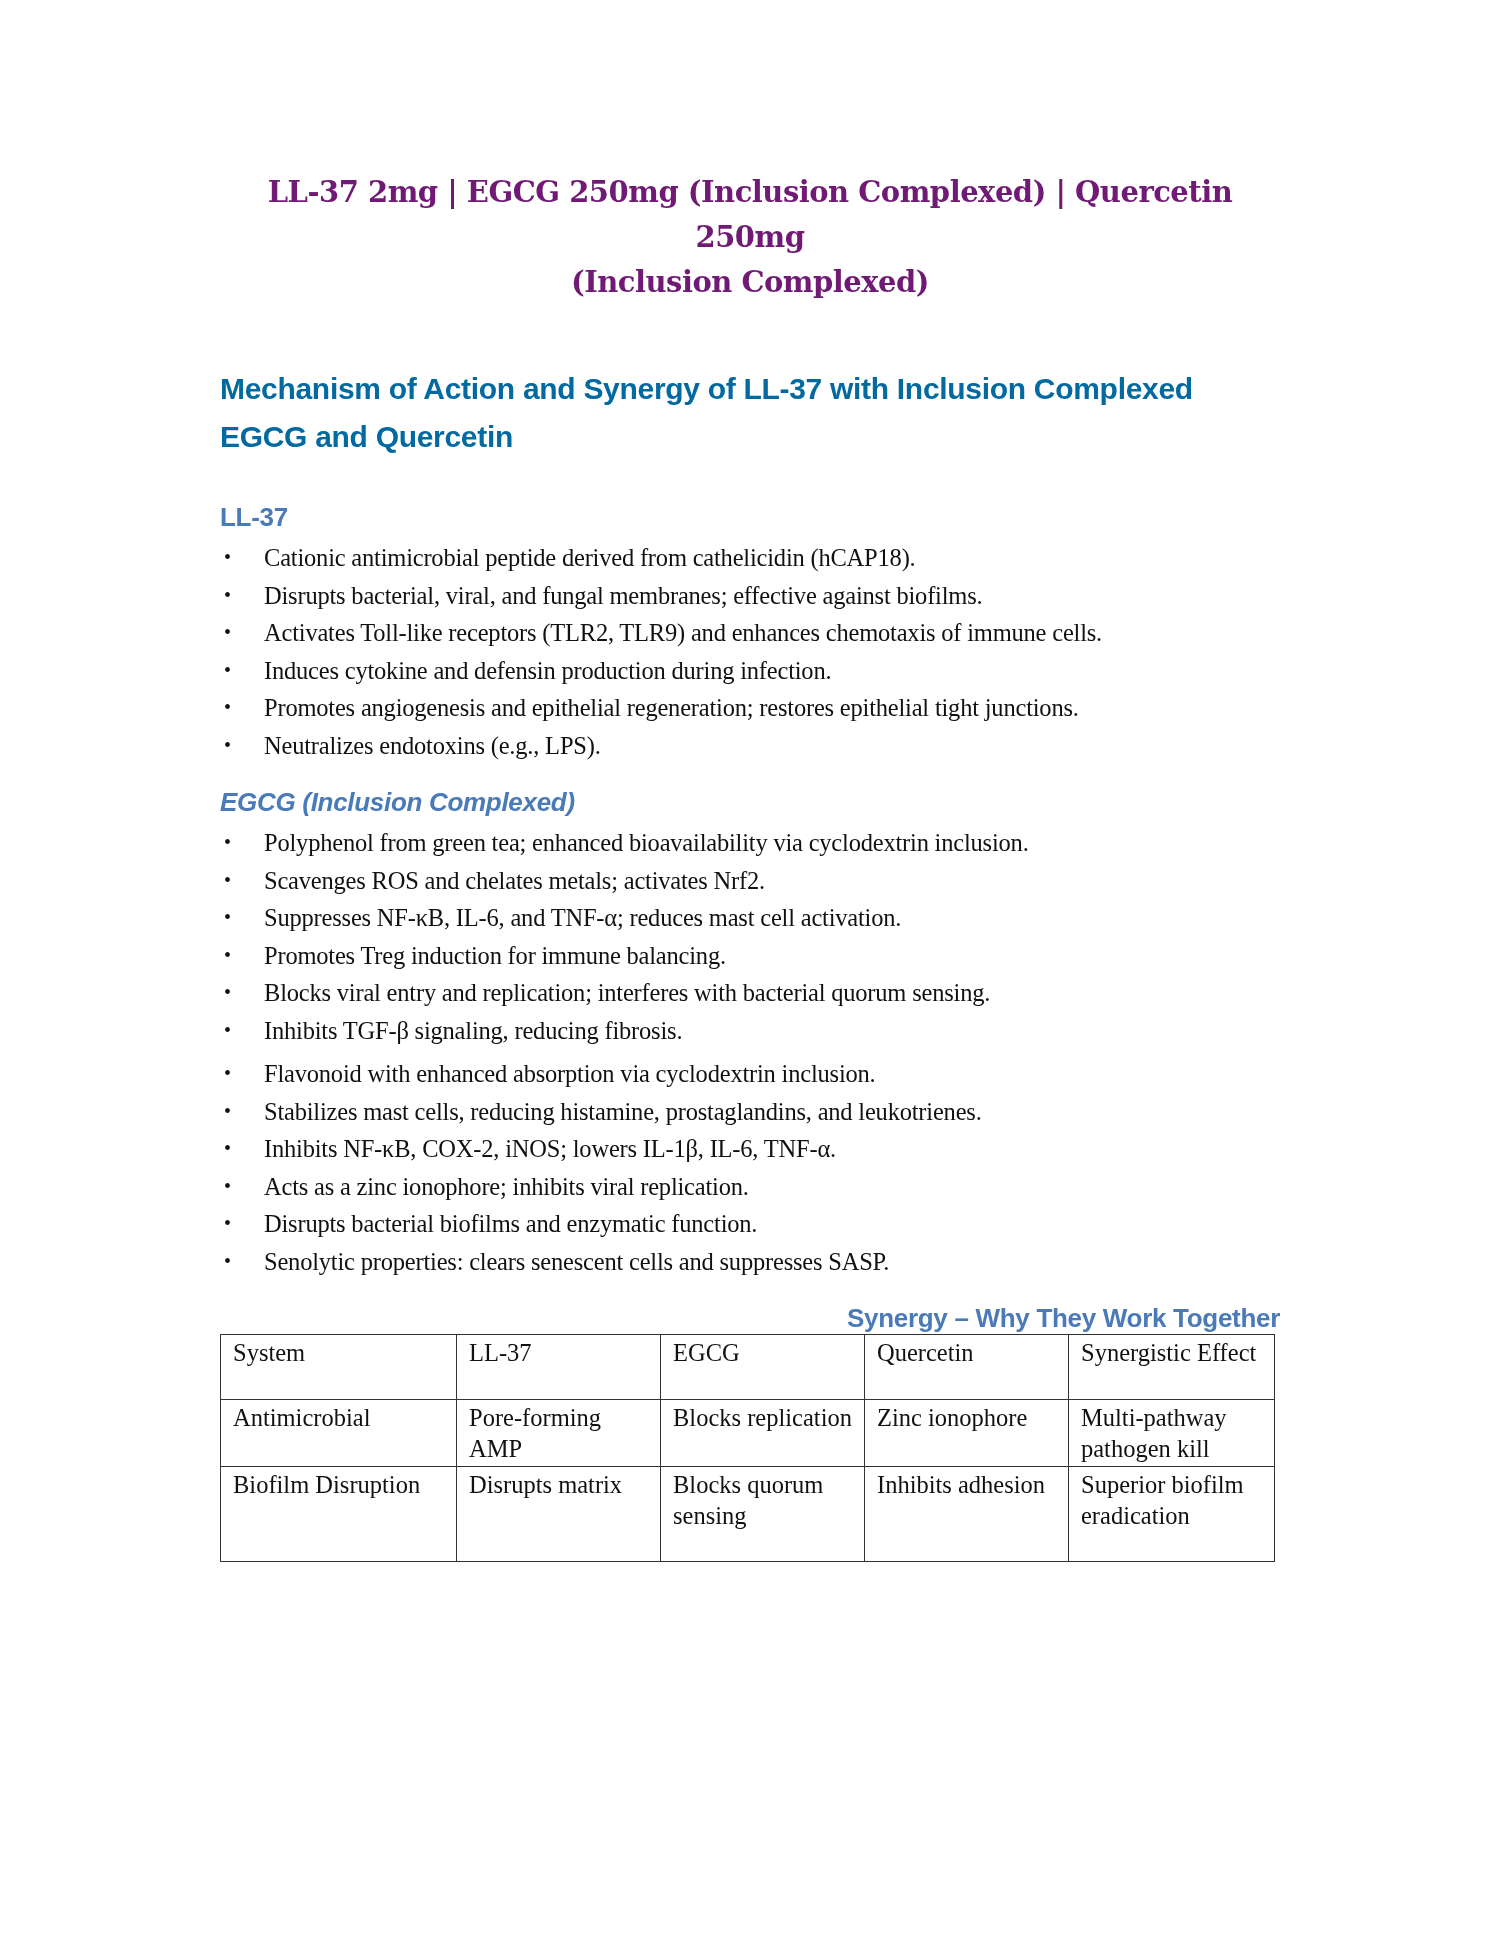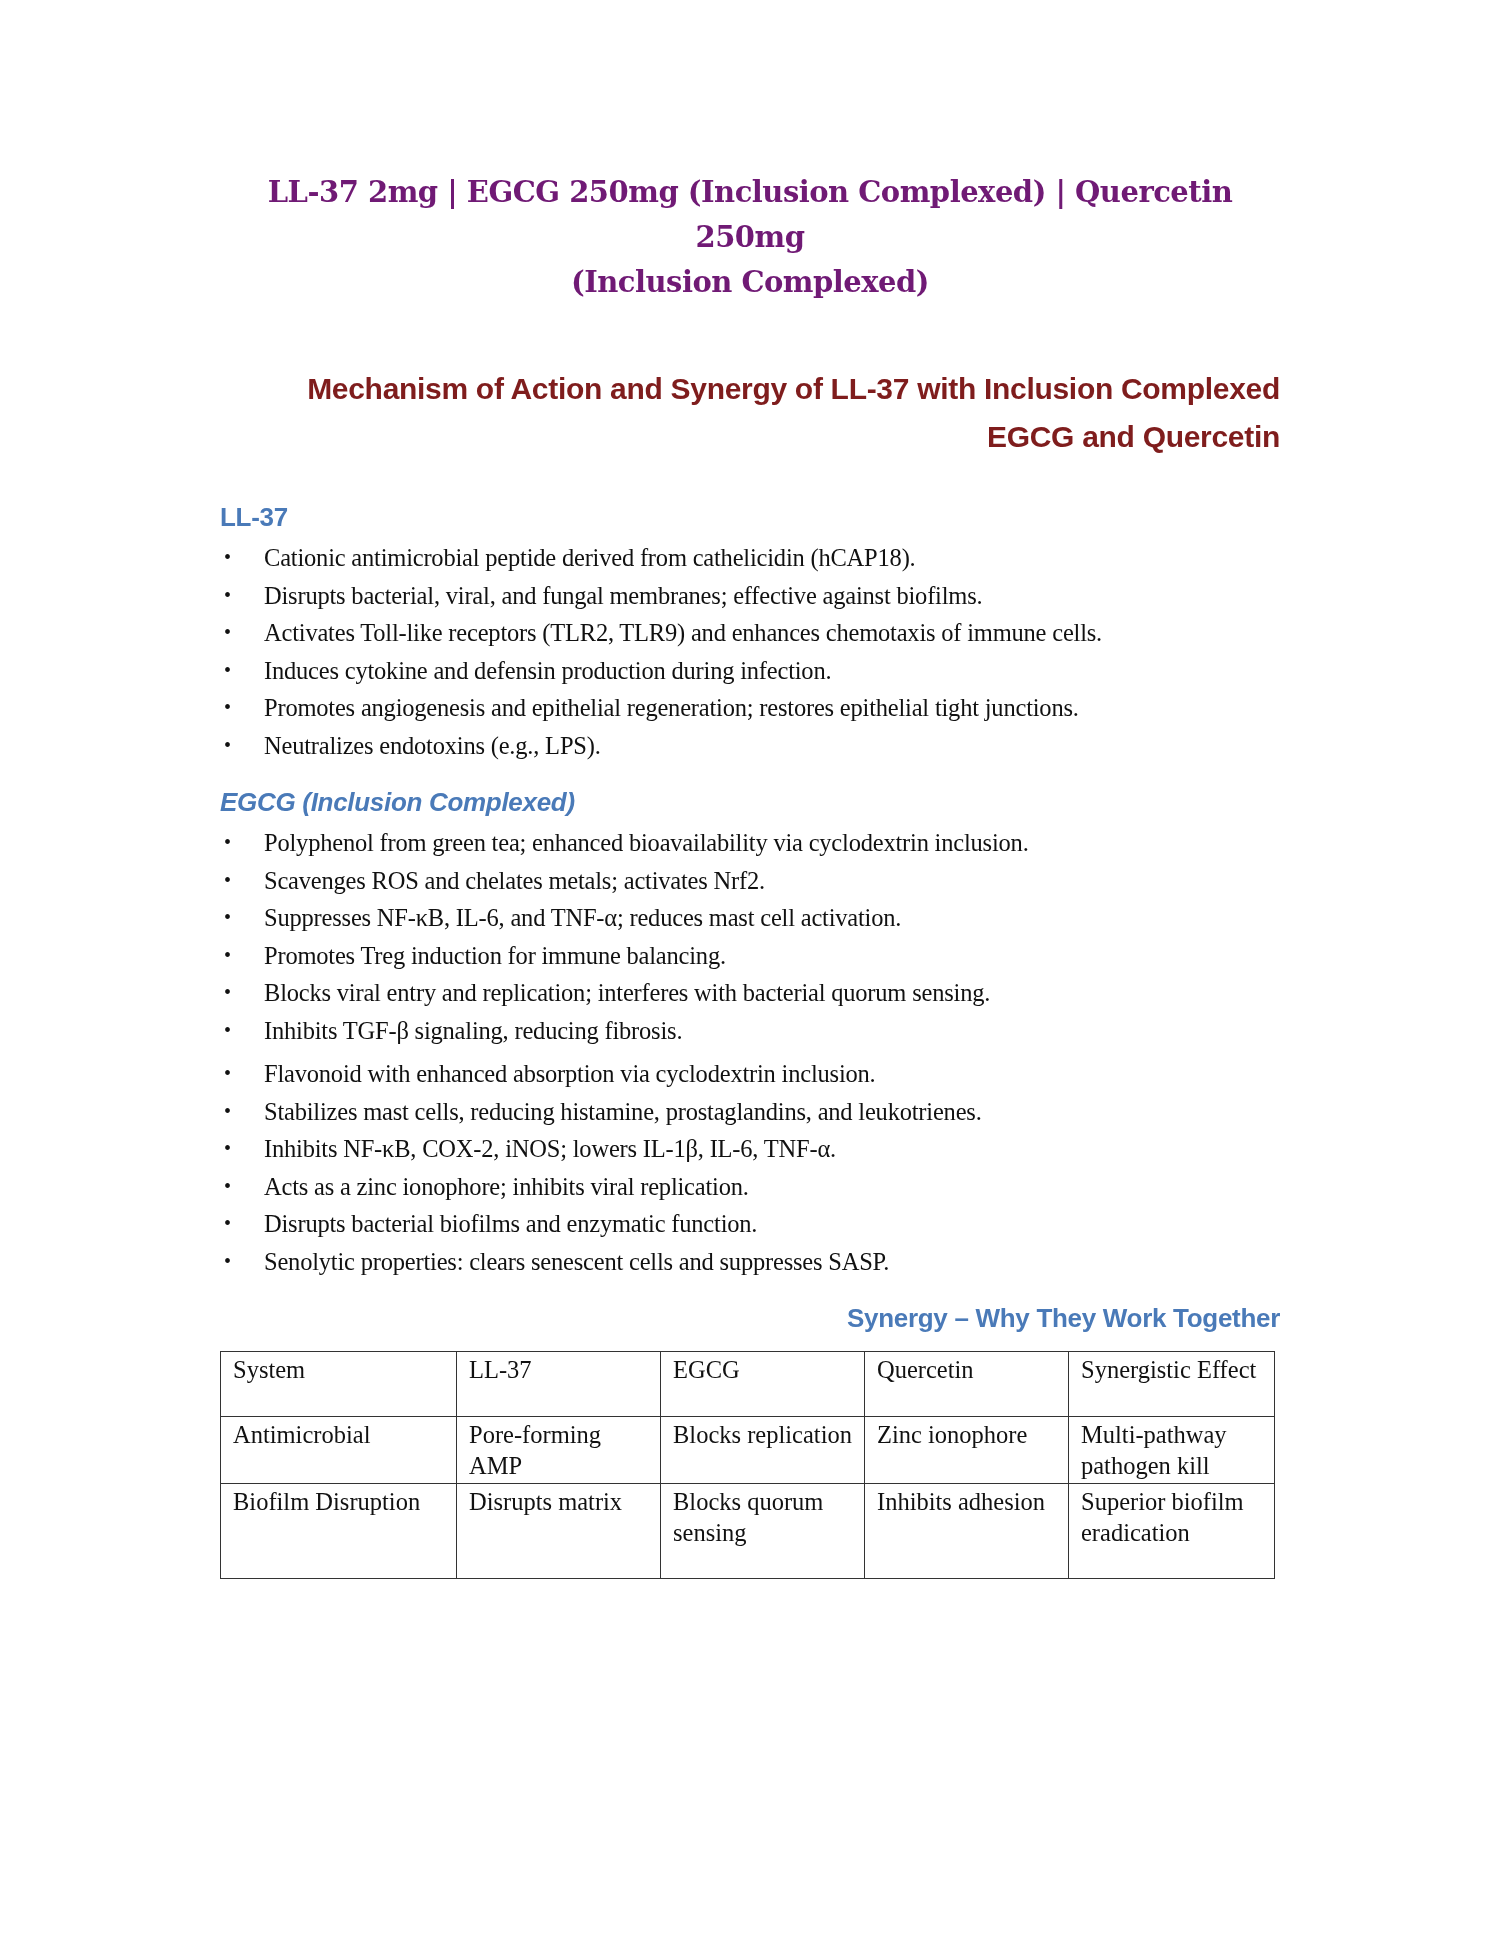--- a/index.html
+++ b/index.html
@@ -25,26 +25,26 @@
     text-align: center;
     font-family: "DejaVu Serif", "Liberation Serif", serif;
     font-weight: bold;
     font-size: 29px;
     line-height: 45px;
     color: #701a75;
     margin: 0;
     letter-spacing: -0.5px;
   }
   .doc-subtitle {
-    text-align: right;
+    text-align: left;
     font-family: "Liberation Sans", "DejaVu Sans", sans-serif;
     font-weight: bold;
     font-size: 30px;
     line-height: 48px;
-    color: #7f1d1d;
+    color: #0369a1;
     margin: 60px 0 0 0;
     letter-spacing: -0.3px;
   }
   .section-heading {
     font-family: "Liberation Sans", "DejaVu Sans", sans-serif;
     font-weight: bold;
     font-size: 26px;
     line-height: 32px;
     color: #4a7ab8;
     margin: 0;
@@ -71,21 +71,21 @@
   ul.bullets li .bullet {
     position: absolute;
     left: 4px;
     top: 0;
     font-size: 20px;
     color: #111111;
   }
   table.synergy {
     border-collapse: collapse;
     width: 1054px;
-    margin-top: 17px;
+    margin-top: 0;
     margin-left: 0;
     font-size: 24.5px;
     line-height: 31px;
     table-layout: fixed;
   }
   table.synergy td {
     border: 1.6px solid #333333;
     vertical-align: top;
     padding: 2px 12px 2px 12px;
     color: #111111;

